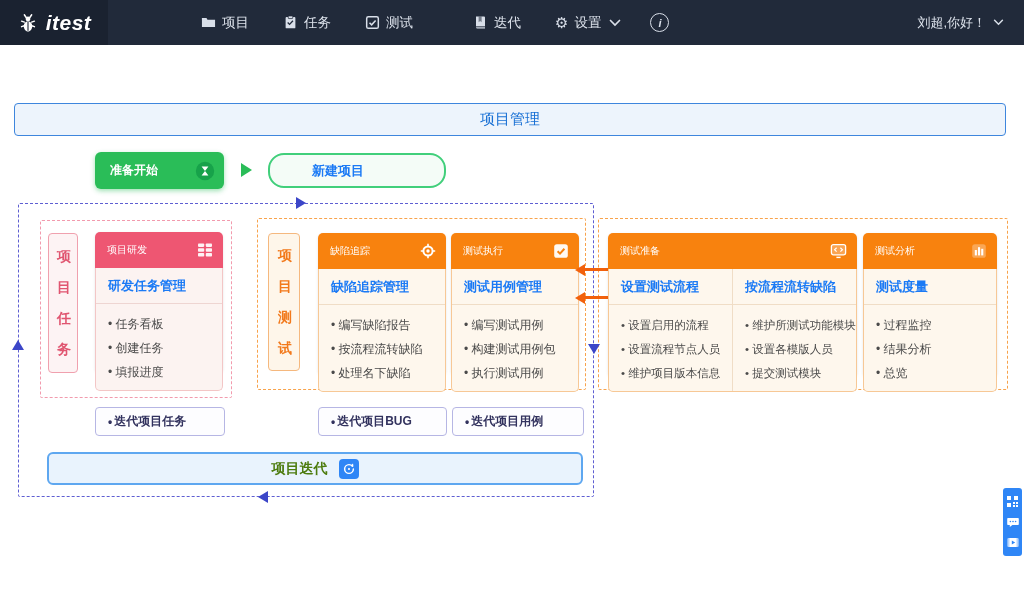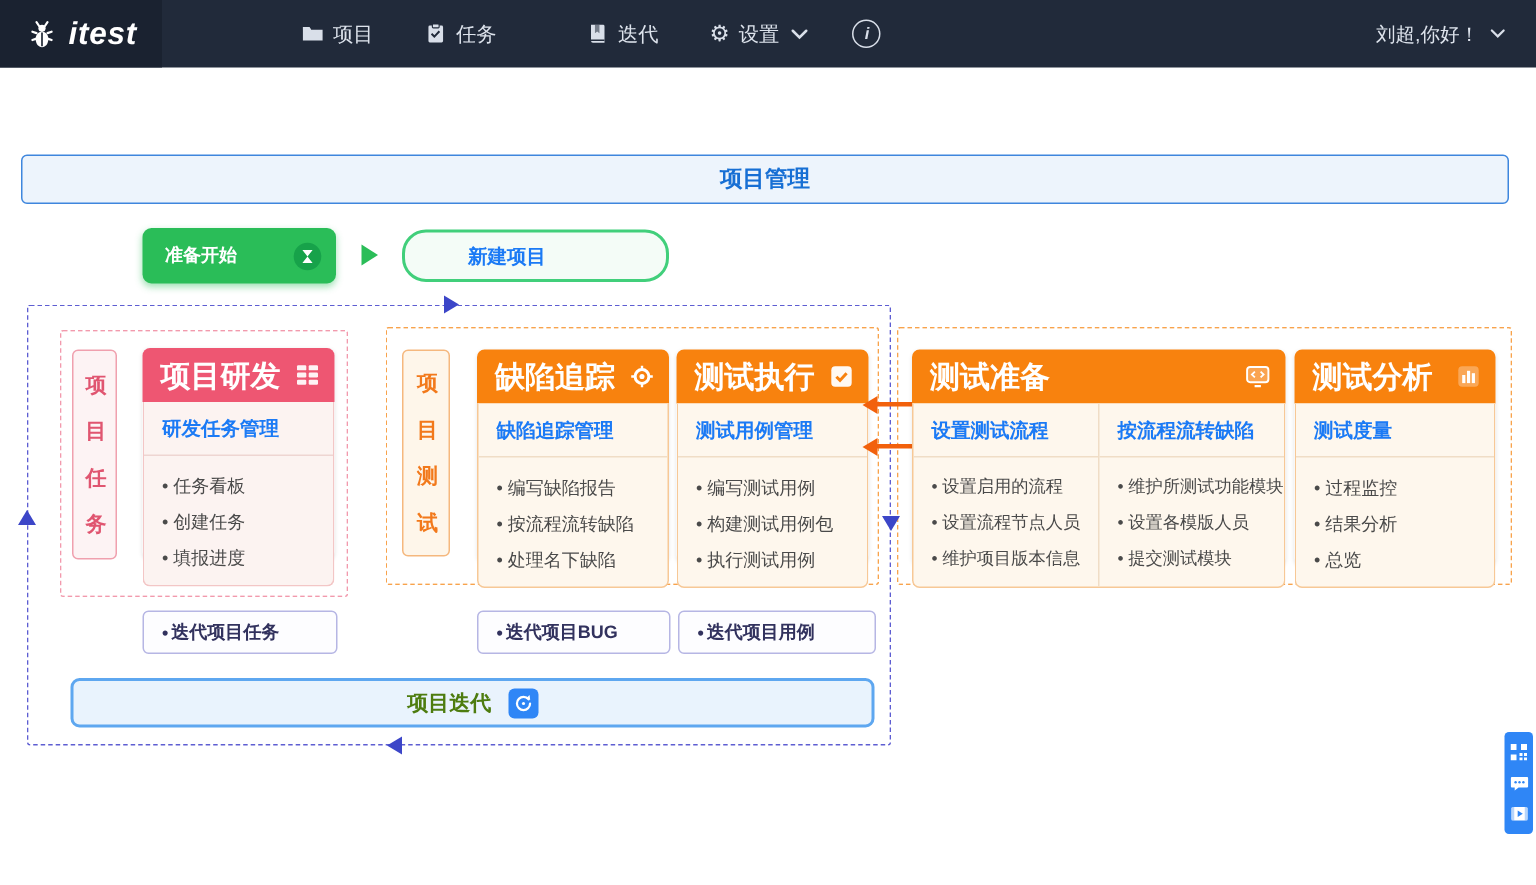--- a/index.html
+++ b/index.html
@@ -13,21 +13,21 @@
   .logo-text { color:#fff; font-size:21px; font-weight:bold; font-style:italic; letter-spacing:.5px; }
   .nav-items { display:flex; margin-left:76px; align-items:center; }
   .nav-item { display:flex; align-items:center; gap:6px; padding:0 17px; height:45px; color:#dde3ec; font-size:13.5px; cursor:pointer; }
   .nav-item.gap { margin-left:26px; }
   .nav-gear-glyph { font-size:15px; color:#d9dfe9; line-height:1; }
   .nav-chevron { margin-left:2px; display:flex; align-items:center; }
   .info-badge { margin-left:12px; width:19px; height:19px; border:1.6px solid #d9dfe9; border-radius:50%; color:#d9dfe9; font-size:11px; font-weight:bold; font-style:italic; display:flex; align-items:center; justify-content:center; cursor:pointer; }
   .nav-user { margin-left:auto; margin-right:20px; display:flex; align-items:center; gap:7px; color:#dde3ec; font-size:13px; cursor:pointer; }
 
   
-  .banner { position:absolute; left:14px; top:103px; width:992px; height:33px; border:1px solid #3e86dd; border-radius:4px; background:#edf4fc; display:flex; align-items:center; justify-content:center; color:#176fd4; font-size:15px; font-weight:bold; cursor:pointer; }
+  .banner { position:absolute; left:14px; top:103px; width:992px; height:33px; border:1px solid #3e86dd; border-radius:4px; background:#edf4fc; display:flex; align-items:center; justify-content:center; color:#176fd4; font-size:15px; font-weight:normal; cursor:pointer; }
 
   
   .btn-start { position:absolute; left:95px; top:152px; width:129px; height:37px; background:#2abd58; border-radius:6px; display:flex; align-items:center; justify-content:space-between; padding:0 9px 0 15px; box-shadow:0 2px 5px rgba(42,189,88,.45); cursor:pointer; }
   .btn-start-label { color:#fff; font-size:12px; font-weight:bold; }
   .tri { position:absolute; width:0; height:0; }
   .tri-green-right { left:241px; top:163px; border-left:11px solid #2abd58; border-top:7px solid transparent; border-bottom:7px solid transparent; }
   .new-project { position:absolute; left:268px; top:153px; width:178px; height:35px; border:2px solid #41cf7b; border-radius:16px; background:#f4fcf7; display:flex; align-items:center; padding-left:42px; color:#1b7af5; font-size:13px; font-weight:bold; cursor:pointer; }
 
   
   .dash { position:absolute; border-radius:2px; }
@@ -49,21 +49,21 @@
   .oarrow2 { left:584px; top:296px; }
 
   
   .vlabel { position:absolute; border-radius:4px; display:flex; align-items:center; justify-content:center; cursor:default; }
   .vlabel-text { width:16px; word-break:break-all; line-height:31px; text-align:right; font-size:14px; font-weight:bold; }
   .vlabel-pink { left:48px; top:233px; width:30px; height:140px; border:1px solid #f0a0ae; background:#fdf3f4; color:#e05570; }
   .vlabel-orange { left:268px; top:233px; width:32px; height:138px; border:1px solid #f5b87e; background:#fef6ea; color:#f2791b; }
 
   
   .card { position:absolute; border-radius:5px; box-shadow:0 1px 3px rgba(0,0,0,.10); }
-  .card-header { height:36px; display:flex; align-items:center; justify-content:space-between; padding:0 10px 0 12px; border-radius:5px 5px 0 0; color:#fff; font-size:20px; font-weight:bold; cursor:pointer; }
+  .card-header { height:36px; display:flex; align-items:center; justify-content:space-between; padding:0 10px 0 12px; border-radius:5px 5px 0 0; color:#fff; font-size:10px; font-weight:normal; cursor:pointer; }
   .hdr-pink { background:#ee5672; }
   .hdr-orange { background:#f8820e; }
   .card-body { border:1px solid; border-top:none; border-radius:0 0 5px 5px; }
   .body-pink { background:#fcf3f1; border-color:#f3c6c6; }
   .body-orange { background:#fef7ed; border-color:#f7c896; }
   .card-sub { display:block; font-size:13px; font-weight:bold; color:#1b7af5; padding:9px 12px 8px; border-bottom:1px solid; cursor:pointer; text-align:left; width:100%; background:none; border-left:none; border-right:none; border-top:none; font-family:inherit; }
   .sub-pink { border-bottom-color:#eed5d2; }
   .sub-orange { border-bottom-color:#f0ddc6; }
   .card-list { padding:8px 12px 6px; }
   .bullet { font-size:12px; color:#4a4a4a; line-height:24px; white-space:nowrap; }
@@ -127,20 +127,29 @@
       <div class="nav-item">
         <span class="icon">
           <svg width="15" height="15" viewBox="0 0 16 16">
               <rect x="2.8" y="2.2" width="10.4" height="12" rx="1" fill="#d9dfe9"></rect>
               <rect x="5.6" y="1" width="4.8" height="2.8" rx=".6" fill="#d9dfe9" stroke="#212a3a" stroke-width=".8"></rect>
               <path d="M5 8l2 2 3.6-3.8" stroke="#212a3a" stroke-width="1.4" fill="none"></path>
             </svg>
         </span>
         <span>任务</span>
       </div>
+      <div class="nav-item">
+        <span class="icon">
+          <svg width="15" height="15" viewBox="0 0 16 16">
+              <rect x="1.8" y="1.8" width="12.4" height="12.4" rx="1.8" fill="none" stroke="#d9dfe9" stroke-width="1.6"></rect>
+              <path d="M4.8 8.2l2.3 2.3 4.2-4.6" stroke="#d9dfe9" stroke-width="1.6" fill="none"></path>
+            </svg>
+        </span>
+        <span>测试</span>
+      </div>
       <div class="nav-item gap">
         <span class="icon">
           <svg width="15" height="15" viewBox="0 0 16 16">
               <path d="M3.2 1.6h8.6a1 1 0 0 1 1 1v11.8H4.6a1.4 1.4 0 0 1-1.4-1.4z" fill="#d9dfe9"></path>
               <path d="M3.2 12.6h9.6" stroke="#212a3a" stroke-width="1"></path>
               <path d="M6 1.6v6l1.6-1.2L9.2 7.6v-6z" fill="#212a3a" opacity=".55"></path>
             </svg>
         </span>
         <span>迭代</span>
       </div>

